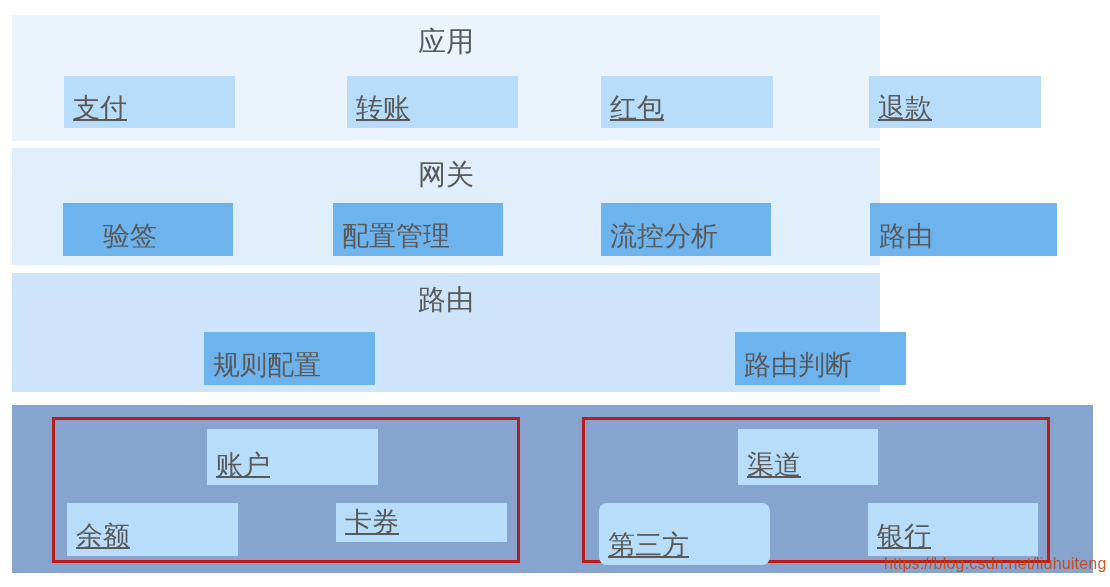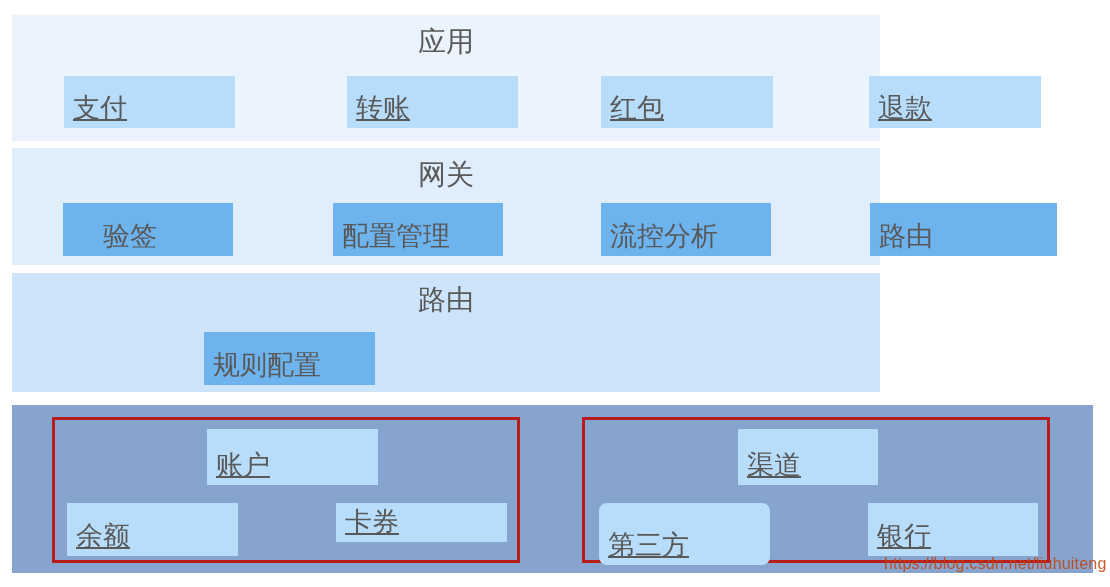--- a/index.html
+++ b/index.html
@@ -89,20 +89,21 @@
     <div class="layer-title">网关</div>
     <div class="box box-medium b-sign-verify">验签</div>
     <div class="box box-medium b-flow-control">流控分析</div>
     <div class="box box-medium b-config-mgmt">配置管理</div>
     <div class="box box-medium b-routing">路由</div>
   </div>
 
   <div class="layer layer-routing">
     <div class="layer-title">路由</div>
     <div class="box box-medium b-rule-config">规则配置</div>
+    <div class="box box-medium b-routing-decision">路由判断</div>
   </div>
 
   <div class="layer layer-foundation">
 
     <div class="group group-account">
       <div class="box box-light b-account">账户</div>
       <div class="box box-light b-balance">余额</div>
       <div class="box box-light b-card-coupon">卡券</div>
     </div>
 

